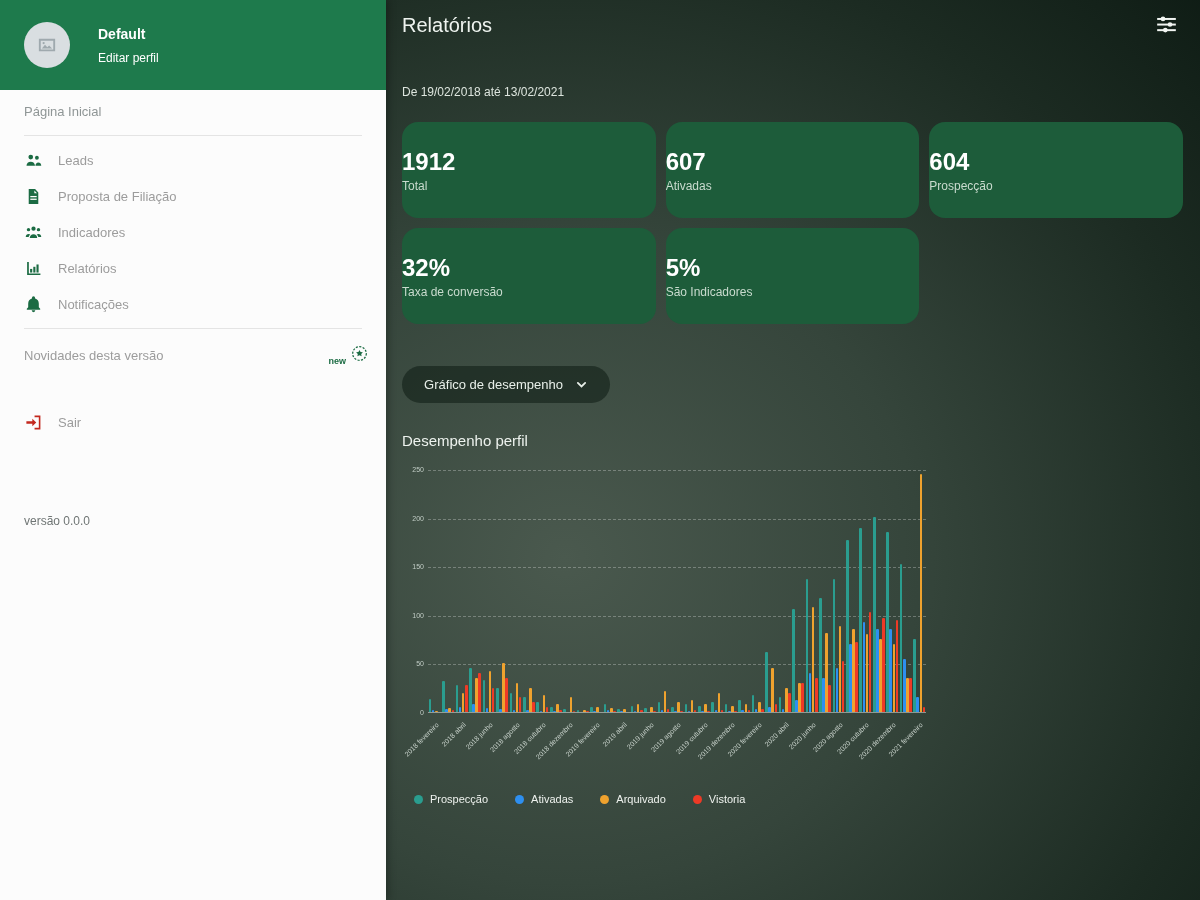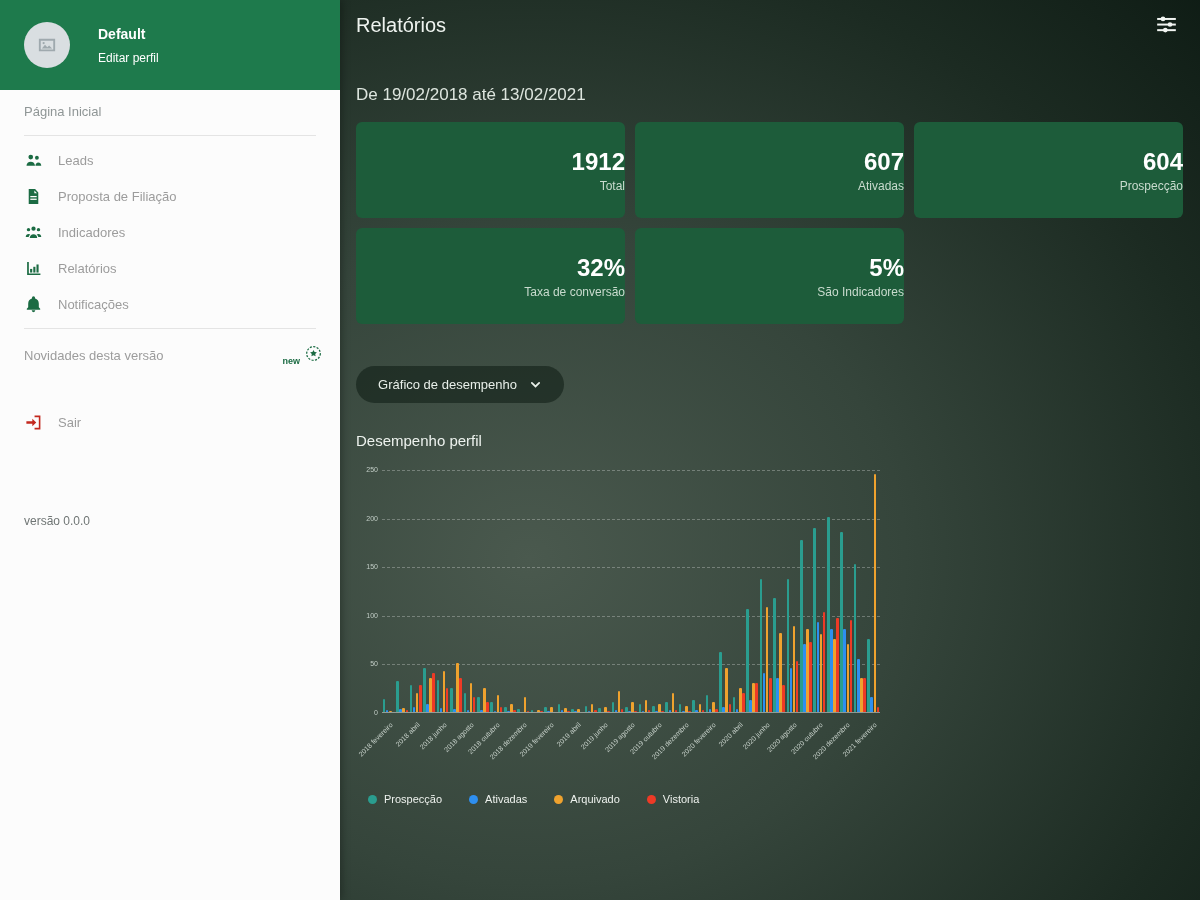--- a/index.html
+++ b/index.html
@@ -1,20 +1,20 @@
 <!DOCTYPE html>
 <html><head>
 <meta charset="utf-8">
 <style>
   * { margin:0; padding:0; box-sizing:border-box; }
   html,body { width:1200px; height:900px; overflow:hidden; font-family:"Liberation Sans",sans-serif; }
   .app { display:flex; width:1200px; height:900px; }
 
   
-  .sidebar { width:340px; height:100%; background:#fcfcfc; position:relative; z-index:2;
+  .sidebar { width:386px; height:100%; background:#fcfcfc; position:relative; z-index:2;
              box-shadow:2px 0 8px rgba(0,0,0,.3); }
   .sb-header { height:90px; background:#1e7a4c; display:flex; align-items:center; padding:0 24px; cursor:pointer; }
   .avatar { width:46px; height:46px; border-radius:50%; background:#d9dee1; display:flex;
             align-items:center; justify-content:center; color:#9fa9ae; flex:0 0 auto; }
   .profile-text { margin-left:28px; color:#ffffff; }
   .profile-name { font-size:14px; font-weight:bold; }
   .profile-edit { font-size:12px; margin-top:9px; cursor:pointer; }
   .menu-item { display:flex; align-items:center; gap:16px; padding:9px 24px; cursor:pointer; }
   .menu-item.home { padding:14px 24px 10px; }
   .mi-icon { width:18px; height:18px; color:#1b6b43; display:flex; align-items:center; justify-content:center; }
@@ -29,26 +29,26 @@
   .logout { margin-top:28px; }
   .logout .mi-icon { color:#c3281e; }
   .version { position:absolute; top:514px; left:24px; font-size:12px; color:#6f7574; }
 
   
   .main { flex:1; position:relative; height:100%;
           background:radial-gradient(115% 95% at 22% 62%, #4a594e 0%, #35453b 38%, #1c2b22 72%, #0c1912 100%); }
   .page-title { position:absolute; top:14px; left:16px; font-size:20px; font-weight:500; color:#eef3ef; }
   .filter-btn { position:absolute; top:14px; right:20px; width:24px; height:24px; color:#f2f5f2; cursor:pointer; }
   .filter-btn svg { width:21px; height:21px; }
-  .date-range { position:absolute; top:85px; left:16px; font-size:17px; color:#dde5de; }
+  .date-range { position:absolute; top:85px; left:16px; font-size:12px; color:#dde5de; }
 
   .stats-grid { position:absolute; top:122px; left:16px; right:17px; display:grid;
                 grid-template-columns:repeat(3,1fr); gap:10px; grid-auto-rows:96px; }
-  .stat-card { background:#1d5c3a; border-radius:6px; display:flex; flex-direction:column;
-               align-items:flex-end; justify-content:center; }
+  .stat-card { background:#1d5c3a; border-radius:16px; display:flex; flex-direction:column;
+               align-items:flex-start; justify-content:center; }
   .stat-value { font-size:24px; font-weight:bold; color:#ffffff; }
   .stat-label { font-size:12px; color:#c9dbce; margin-top:3px; }
 
   .chart-select { position:absolute; top:366px; left:16px; width:208px; height:37px; border-radius:19px;
                   background:rgba(8,21,14,.5); color:#e8efe9; display:flex; align-items:center;
                   justify-content:center; gap:12px; font-size:13px; cursor:pointer; }
   .chart-select .chev { display:flex; color:#e8efe9; }
   .section-title { position:absolute; top:432px; left:16px; font-size:15px; color:#edf2ee; }
 
   .chart-area { position:absolute; top:470px; left:16px; width:600px; height:370px; }

